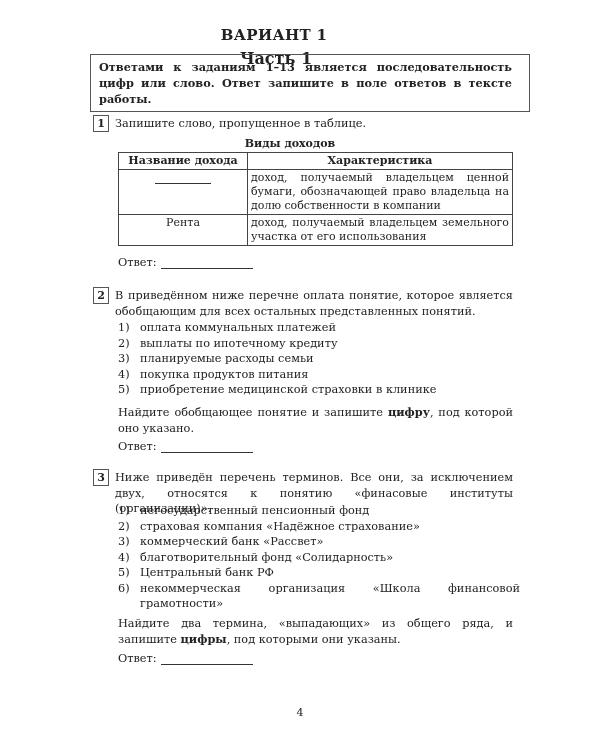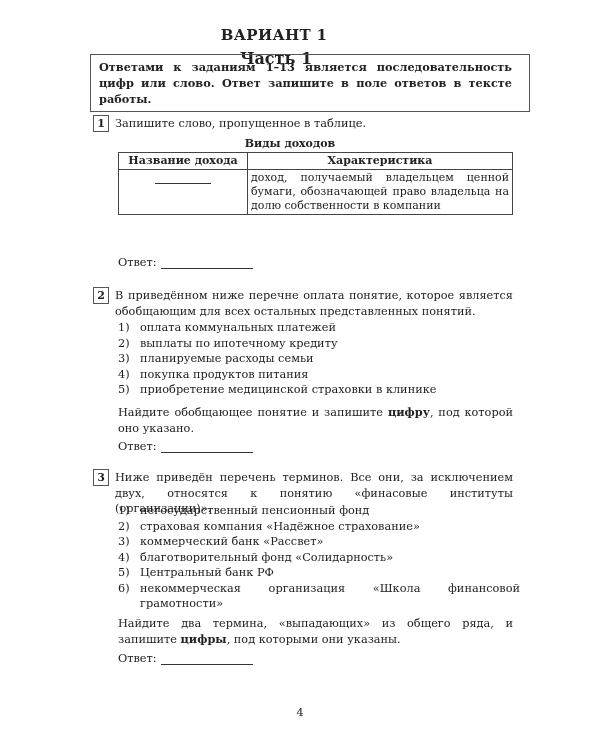--- a/index.html
+++ b/index.html
@@ -65,20 +65,24 @@
   <div class="tbl-caption" style="top:137px;">Виды доходов</div>
   <table class="income" style="top:152px;">
     <tbody>
         <tr>
       <th>Название дохода</th>
       <th>Характеристика</th>
     </tr>
     <tr>
       <td class="name"><span class="blank-line"></span></td>
       <td class="desc">доход, получаемый владельцем ценной бумаги, обозначающей право владельца на долю собственности в компании</td>
+    </tr>
+    <tr>
+      <td class="name">Рента</td>
+      <td class="desc">доход, получаемый владельцем земельного участка от его использования</td>
     </tr>
   </tbody>
     </table>
   <div class="answer" style="top:256px;">
     <span>Ответ:</span><span class="answer-line"></span>
   </div>
 
   <div class="task" style="top:288px;">
     <div class="num-box">2</div>
     <div class="task-text">В приведённом ниже перечне оплата понятие, которое является обобщающим для всех остальных представленных понятий.</div>

